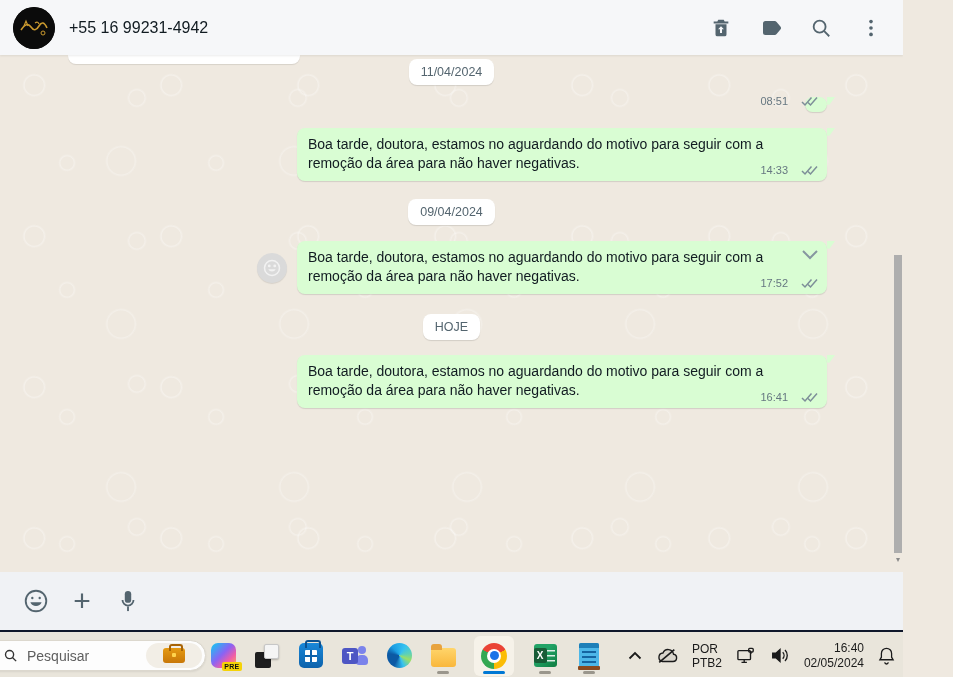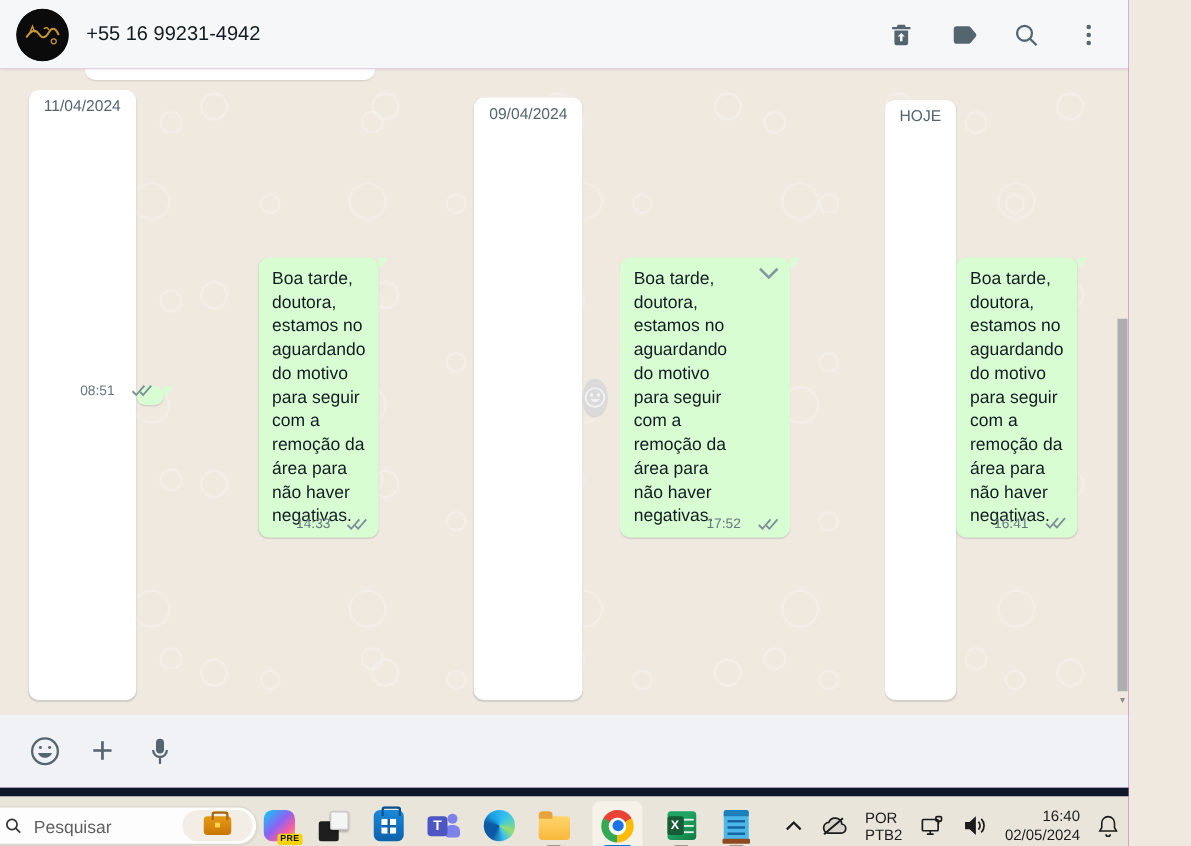--- a/index.html
+++ b/index.html
@@ -1,38 +1,38 @@
 <!DOCTYPE html>
 <html><head>
 <meta charset="utf-8">
 <style>
   * { margin:0; padding:0; box-sizing:border-box; }
   html,body { width:953px; height:677px; overflow:hidden; }
   body { font-family:"Liberation Sans", sans-serif; background:#efe9e0; }
-  .screen { position:relative; width:903px; height:677px; overflow:hidden; background:#a21caf; }
+  .screen { position:relative; width:903px; height:677px; overflow:hidden; background:#ef4444; }
 
   
   .chat-header { position:relative; height:55px; background:#f6f7f9; display:flex; align-items:center; padding:0 20px 0 13px; z-index:5; box-shadow:0 1px 2px rgba(0,0,0,.08); }
   .avatar { width:42px; height:42px; border-radius:50%; background:#0b0b0b; flex:0 0 42px; display:flex; align-items:center; justify-content:center; overflow:hidden; }
   .contact-name { margin-left:14px; font-size:16px; color:#111b21; }
   .header-actions { margin-left:auto; display:flex; align-items:center; gap:26px; }
   .hicon { width:24px; height:24px; display:flex; align-items:center; justify-content:center; cursor:pointer; }
 
   
   .chat-area { position:relative; height:517px; overflow:hidden;
     background-color:#efe9e0;
     background-image:
       radial-gradient(circle at 25% 20%, rgba(255,255,255,.0) 9px, rgba(255,255,255,.33) 10px, rgba(255,255,255,0) 12px),
       radial-gradient(circle at 70% 65%, rgba(255,255,255,.0) 13px, rgba(255,255,255,.28) 14px, rgba(255,255,255,0) 16px),
       radial-gradient(circle at 45% 85%, rgba(255,255,255,.0) 6px, rgba(255,255,255,.3) 7px, rgba(255,255,255,0) 9px),
       radial-gradient(circle at 85% 30%, rgba(255,255,255,.0) 7px, rgba(255,255,255,.3) 8px, rgba(255,255,255,0) 10px);
     background-size:137px 151px, 173px 163px, 149px 127px, 161px 143px; }
   .partial-bubble { position:absolute; left:68px; top:0; width:232px; height:9px; background:#fff; border-radius:0 0 8px 8px; box-shadow:0 1px 1px rgba(0,0,0,.1); }
 
-  .chat-scroll { position:absolute; inset:0; padding-top:17px; display:flex; flex-direction:row;margin-left:23px; }
+  .chat-scroll { position:absolute; inset:0; padding-top:4px; display:flex; flex-direction:column; }
   .date-row { display:flex; justify-content:center; margin-bottom:12px; }
   .date-chip { background:#fff; color:#54656f; font-size:12.5px; padding:6px 12px; border-radius:8px; box-shadow:0 1px 1px rgba(0,0,0,.12); }
   .msg-row { display:flex; justify-content:flex-end; align-items:center; padding-right:76px; margin-bottom:12px; gap:10px; }
   .bubble { position:relative; background:#d9fdd3; border-radius:8px; box-shadow:0 1px 1px rgba(0,0,0,.12); max-width:530px; padding:7px 11px 8px 11px; }
   .bubble .tail { position:absolute; top:0; right:-8px; width:8px; height:13px; }
   .msg-text { font-size:14px; line-height:19px; color:#111b21; white-space:pre-wrap; }
   .msg-meta { position:absolute; right:9px; bottom:5px; display:flex; align-items:center; gap:13px; }
   .msg-time { font-size:11px; color:#667781; }
   .chevron-hover { position:absolute; top:5px; right:8px; }
   .react-btn { width:30px; height:30px; border-radius:50%; background:#dadada; display:flex; align-items:center; justify-content:center; box-shadow:0 1px 1px rgba(0,0,0,.1); cursor:pointer; }
@@ -42,21 +42,21 @@
   .scrollbar-arrow { position:absolute; right:1px; top:501px; width:8px; height:8px; color:#8a8a8a; font-size:8px; line-height:8px; text-align:center; }
 
   
   .composer { position:relative; height:58px; background:#f0f2f5; display:flex; align-items:center; padding:0 14px 0 22px; gap:18px; z-index:4; }
   .cicon { width:28px; height:28px; display:flex; align-items:center; justify-content:center; cursor:pointer; color:#54656f; }
   .plus-icon { font-size:30px; font-weight:400; color:#54656f; line-height:26px; }
   .msg-input { flex:1; height:42px; border:none; outline:none; border-radius:8px; background:#fff; font-size:15px; font-family:"Liberation Sans",sans-serif; color:#111b21; padding:0 16px; }
   .msg-input::placeholder { color:#8696a0; }
 
   
-  .taskbar { position:relative; height:47px; background:#e9e5db; border-top:7px solid #0f172a; display:flex; align-items:center; }
+  .taskbar { position:relative; height:47px; background:#e9e5db; border-top:2px solid #0f172a; display:flex; align-items:center; }
   .search-pill { position:absolute; left:-22px; top:8px; width:228px; height:31px; background:#fdfdfd; border:1px solid #dcd8ce; border-radius:17px; display:flex; align-items:center; box-shadow:0 1px 2px rgba(0,0,0,.08); }
   .search-pill .mag { margin-left:24px; }
   .search-input { border:none; outline:none; background:transparent; font-size:14px; color:#444; width:100px; margin-left:9px; font-family:"Liberation Sans",sans-serif; }
   .search-input::placeholder { color:#5f5f5f; }
   .search-highlight { position:absolute; right:3px; top:2px; width:56px; height:25px; border-radius:13px; background:#f2eee6; display:flex; align-items:center; justify-content:center; }
   .briefcase { position:relative; width:22px; height:15px; background:linear-gradient(180deg,#e59a12,#c87708); border-radius:3px; }
   .briefcase:before { content:""; position:absolute; top:-4px; left:6px; width:10px; height:5px; border:2px solid #a86305; border-bottom:none; border-radius:3px 3px 0 0; }
   .briefcase:after { content:""; position:absolute; left:9px; top:5px; width:4px; height:4px; background:#ffd34d; border-radius:1px; }
 
   .tb-icons { position:absolute; left:210px; top:0; height:47px; display:flex; align-items:center; gap:18px; }

